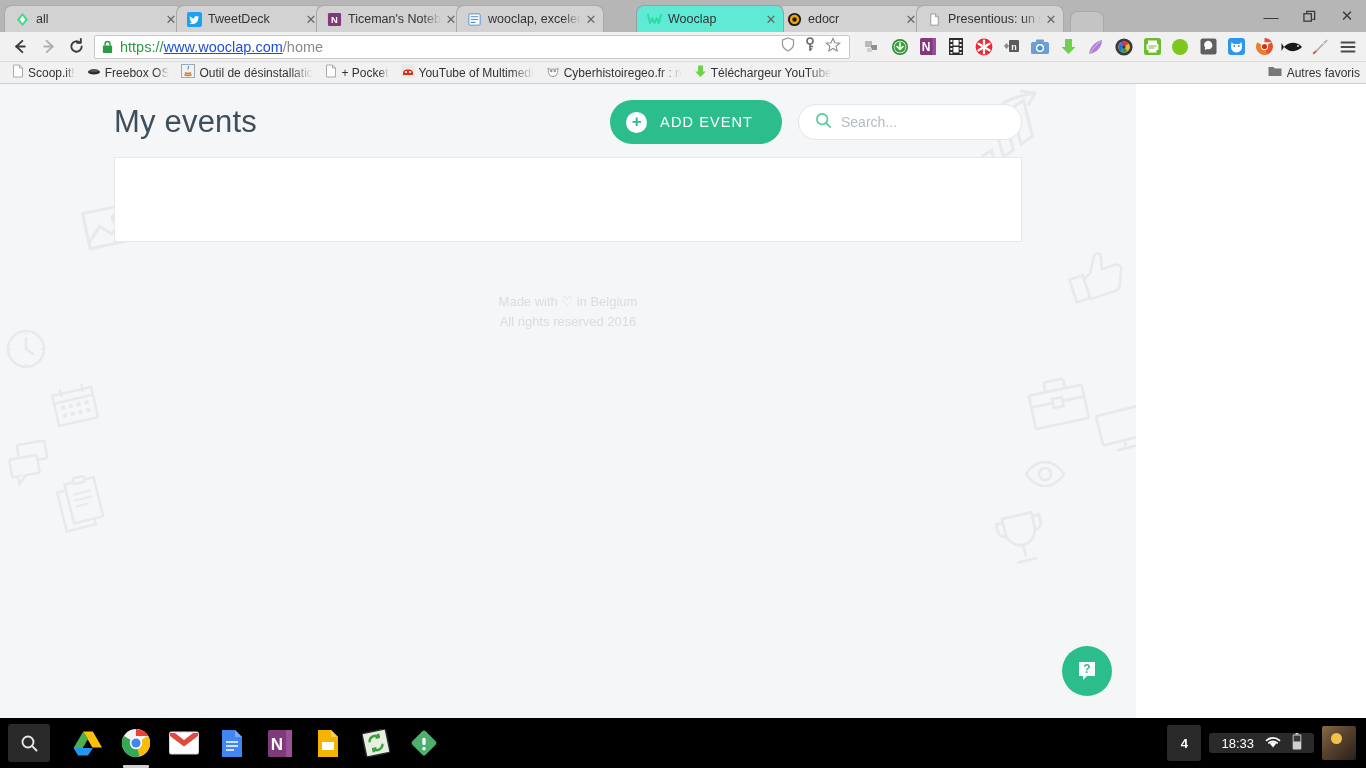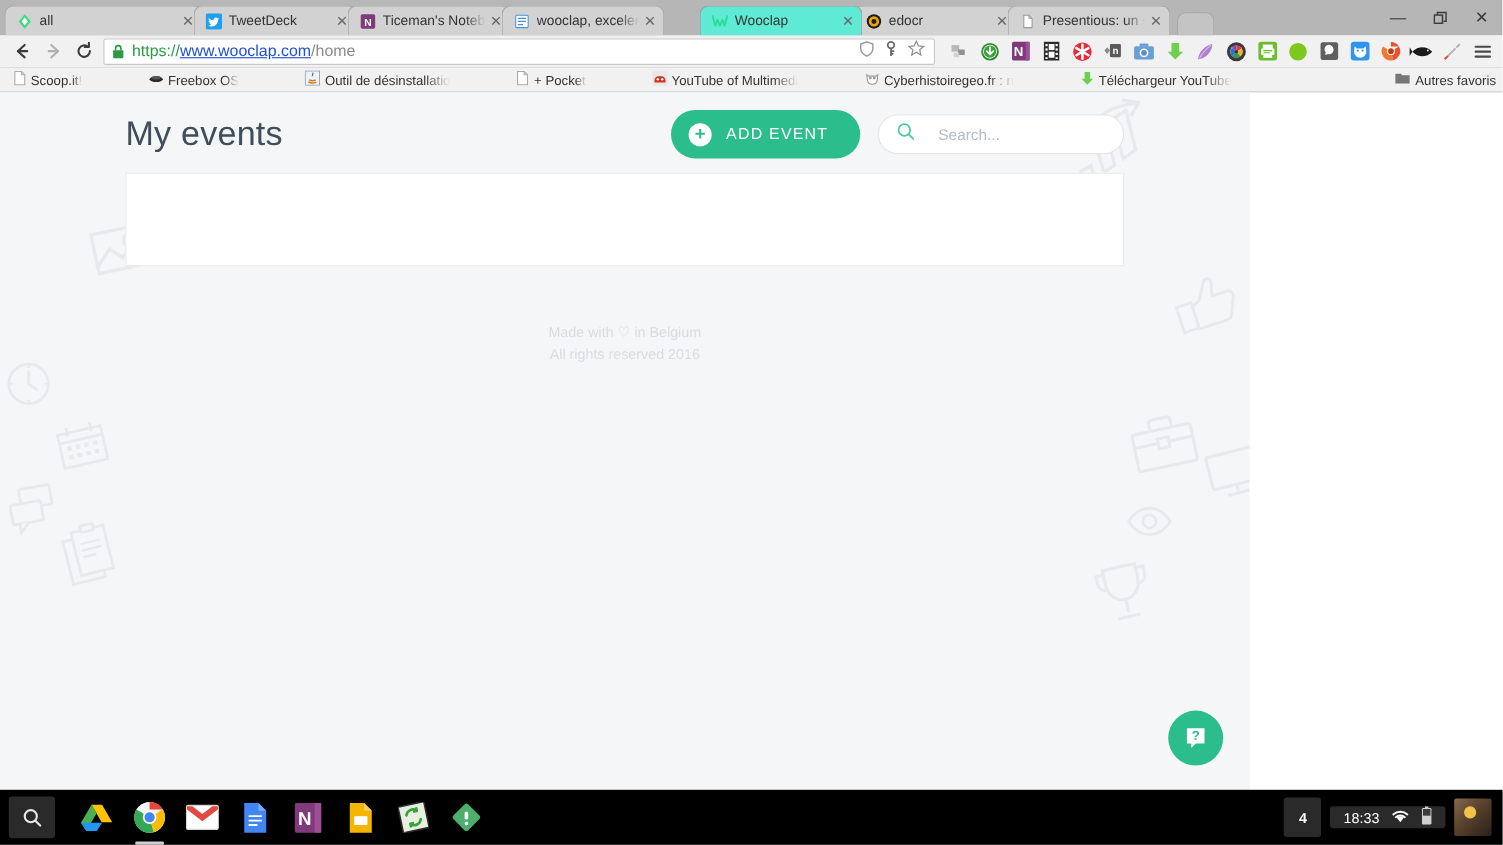--- a/index.html
+++ b/index.html
@@ -90,21 +90,21 @@
   .ext-strip { display: flex; align-items: center; gap: 4px; flex: 0 0 auto; padding-left: 4px; }
   .exti {
     width: 24px; height: 24px; display: flex;
     align-items: center; justify-content: center; flex: 0 0 auto;
   }
 
   .bookmarks {
     height: 22px; background: #f1f1f1;
     display: flex; align-items: center; padding: 0 6px;
     border-bottom: 1px solid #cfcfcf; position: relative;
-    font-size: 12px; color: #333; gap: 48px;
+    font-size: 12px; color: #333;
   }
   .bm { display: flex; align-items: center; gap: 4px; padding: 0 6px; white-space: nowrap; flex: 0 0 auto; }
   .bm .bmlabel { max-width: 125px; overflow: hidden;
     -webkit-mask-image: linear-gradient(to right, #000 80%, transparent 100%);
             mask-image: linear-gradient(to right, #000 80%, transparent 100%); }
   .bm-right { position: absolute; right: 6px; display: flex; align-items: center; gap: 5px; }
 
   
   #page {
     position: absolute; top: 84px; left: 0;
@@ -133,21 +133,21 @@
     color: #2bbd8b; display: flex; align-items: center; justify-content: center;
     font-size: 17px; font-weight: bold; line-height: 1; flex: 0 0 auto;
     padding-bottom: 2px;
   }
   .add-event .ae-label {
     color: #ffffff; font-size: 14.5px; letter-spacing: 1.1px; font-weight: 500;
   }
   .searchbox {
     width: 224px; height: 36px; background: #ffffff;
     border: 1px solid #e2e6e8; border-radius: 18px;
-    display: flex; align-items: center; gap: 21px; padding: 16px 16px;
+    display: flex; align-items: center; gap: 9px; padding: 16px 16px;
   }
   .searchbox input {
     border: none; outline: none; background: transparent;
     font-family: "Liberation Sans", sans-serif;
     font-size: 14px; color: #9aa3a8; width: 100%;
   }
   .searchbox input::placeholder { color: #b4bcc1; }
 
   .events-card {
     position: relative; z-index: 5;

